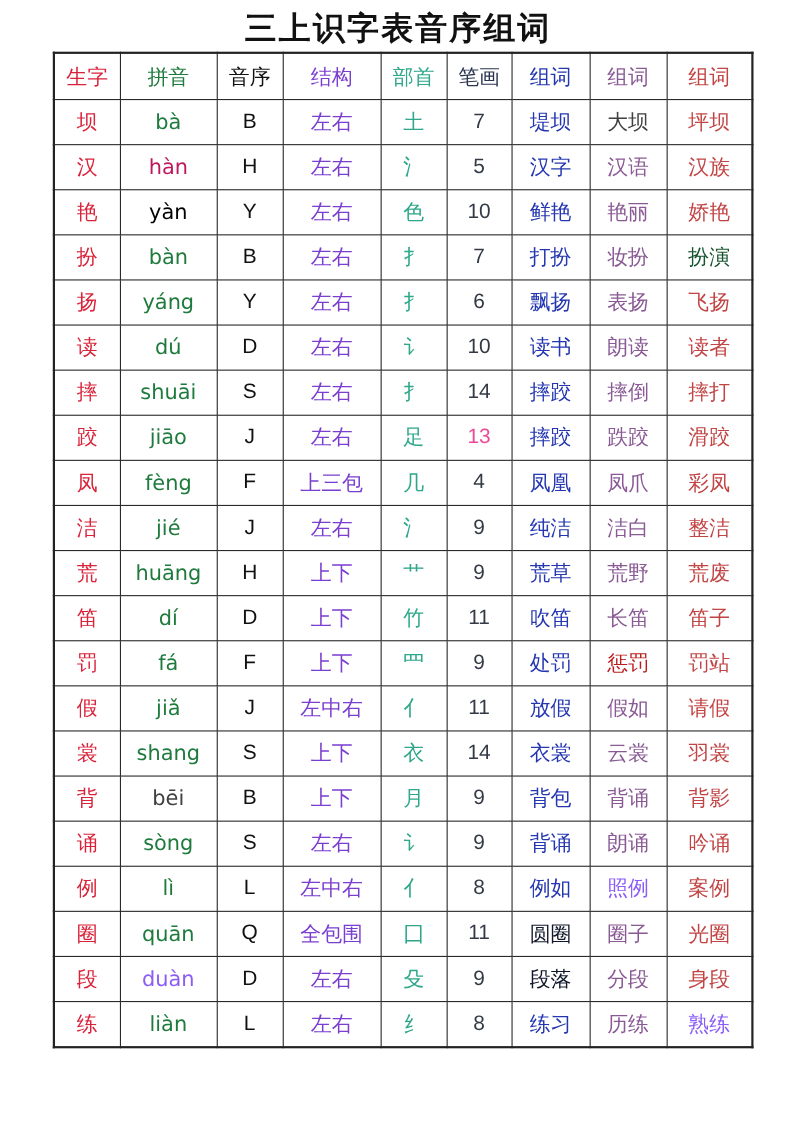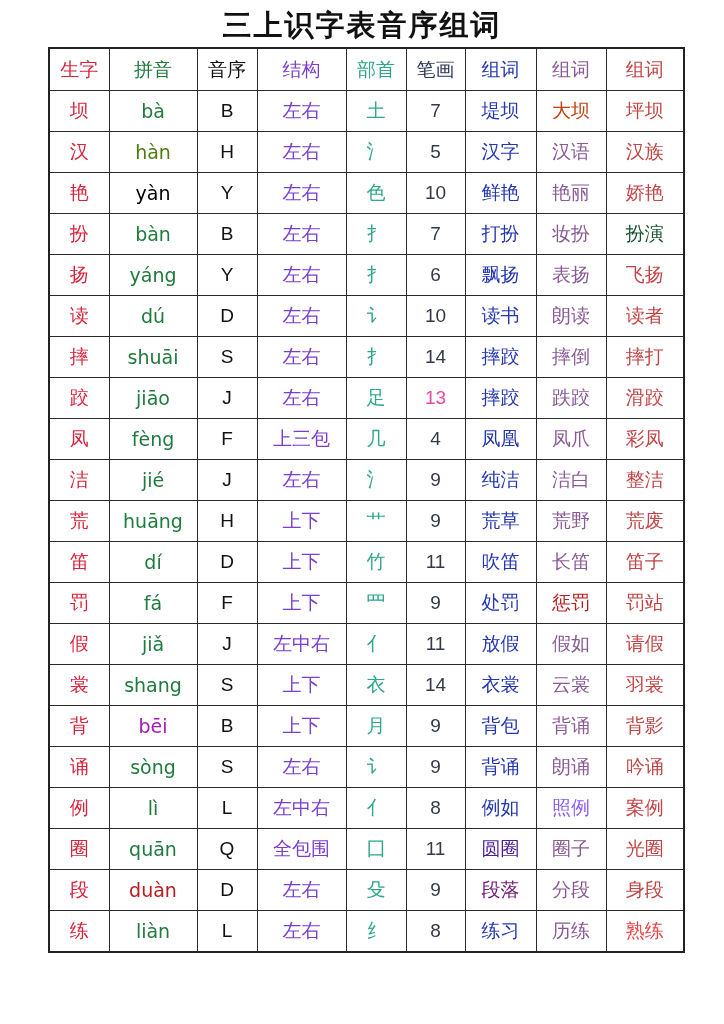--- a/index.html
+++ b/index.html
@@ -56,26 +56,26 @@
   </thead>
   <tbody id="tbody">
       <tr>
     <td class="serif" style="color:#d9233a">坝</td>
     <td class="pin" style="color:#1f7a3d">bà</td>
     <td class="lat" style="color:#111">B</td>
     <td class="serif" style="color:#7b3fd0">左右</td>
     <td class="serif" style="color:#2ea78a">土</td>
     <td class="lat" style="color:#333a45">7</td>
     <td class="serif" style="color:#2437b0">堤坝</td>
-    <td class="serif" style="color:#c2410c">大坝</td>
+    <td class="serif" style="color:#404040">大坝</td>
     <td class="serif" style="color:#c24545">坪坝</td>
   </tr>
       <tr>
     <td class="serif" style="color:#d9233a">汉</td>
-    <td class="pin" style="color:#4d7c0f">hàn</td>
+    <td class="pin" style="color:#be185d">hàn</td>
     <td class="lat" style="color:#111">H</td>
     <td class="serif" style="color:#7b3fd0">左右</td>
     <td class="serif" style="color:#2ea78a">氵</td>
     <td class="lat" style="color:#333a45">5</td>
     <td class="serif" style="color:#2437b0">汉字</td>
     <td class="serif" style="color:#8a5a95">汉语</td>
     <td class="serif" style="color:#c24545">汉族</td>
   </tr>
       <tr>
     <td class="serif" style="color:#d9233a">艳</td>
@@ -215,21 +215,21 @@
     <td class="lat" style="color:#111">S</td>
     <td class="serif" style="color:#7b3fd0">上下</td>
     <td class="serif" style="color:#2ea78a">衣</td>
     <td class="lat" style="color:#333a45">14</td>
     <td class="serif" style="color:#2437b0">衣裳</td>
     <td class="serif" style="color:#8a5a95">云裳</td>
     <td class="serif" style="color:#c24545">羽裳</td>
   </tr>
       <tr>
     <td class="serif" style="color:#d9233a">背</td>
-    <td class="pin" style="color:#a21caf">bēi</td>
+    <td class="pin" style="color:#404040">bēi</td>
     <td class="lat" style="color:#111">B</td>
     <td class="serif" style="color:#7b3fd0">上下</td>
     <td class="serif" style="color:#2ea78a">月</td>
     <td class="lat" style="color:#333a45">9</td>
     <td class="serif" style="color:#2437b0">背包</td>
     <td class="serif" style="color:#8a5a95">背诵</td>
     <td class="serif" style="color:#c24545">背影</td>
   </tr>
       <tr>
     <td class="serif" style="color:#d9233a">诵</td>
@@ -253,40 +253,40 @@
     <td class="serif" style="color:#8b5cf6">照例</td>
     <td class="serif" style="color:#c24545">案例</td>
   </tr>
       <tr>
     <td class="serif" style="color:#d9233a">圈</td>
     <td class="pin" style="color:#1f7a3d">quān</td>
     <td class="lat" style="color:#111">Q</td>
     <td class="serif" style="color:#7b3fd0">全包围</td>
     <td class="serif" style="color:#2ea78a">囗</td>
     <td class="lat" style="color:#333a45">11</td>
-    <td class="serif" style="color:#4c1d95">圆圈</td>
+    <td class="serif" style="color:#0f172a">圆圈</td>
     <td class="serif" style="color:#8a5a95">圈子</td>
     <td class="serif" style="color:#c24545">光圈</td>
   </tr>
       <tr>
     <td class="serif" style="color:#d9233a">段</td>
-    <td class="pin" style="color:#b91c1c">duàn</td>
+    <td class="pin" style="color:#8b5cf6">duàn</td>
     <td class="lat" style="color:#111">D</td>
     <td class="serif" style="color:#7b3fd0">左右</td>
     <td class="serif" style="color:#2ea78a">殳</td>
     <td class="lat" style="color:#333a45">9</td>
-    <td class="serif" style="color:#701a75">段落</td>
+    <td class="serif" style="color:#0f172a">段落</td>
     <td class="serif" style="color:#8a5a95">分段</td>
     <td class="serif" style="color:#c24545">身段</td>
   </tr>
       <tr>
     <td class="serif" style="color:#d9233a">练</td>
     <td class="pin" style="color:#1f7a3d">liàn</td>
     <td class="lat" style="color:#111">L</td>
     <td class="serif" style="color:#7b3fd0">左右</td>
     <td class="serif" style="color:#2ea78a">纟</td>
     <td class="lat" style="color:#333a45">8</td>
     <td class="serif" style="color:#2437b0">练习</td>
     <td class="serif" style="color:#8a5a95">历练</td>
-    <td class="serif" style="color:#ef4444">熟练</td>
+    <td class="serif" style="color:#8b5cf6">熟练</td>
   </tr>
     </tbody>
 </table>
 
 </body></html>

